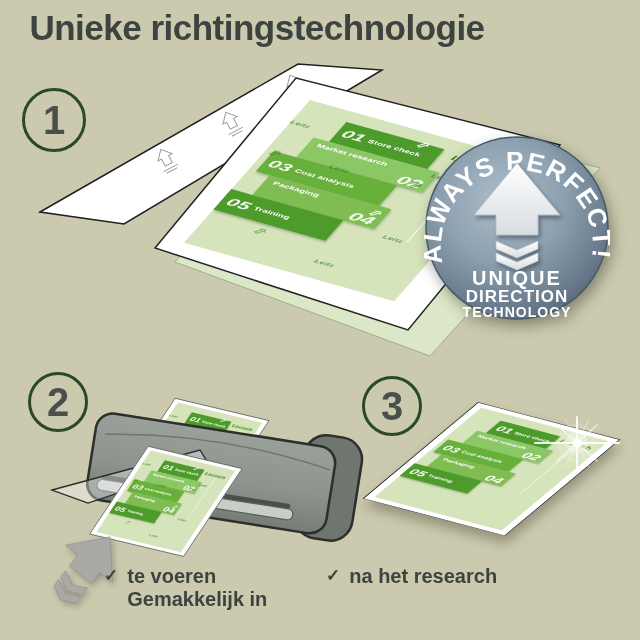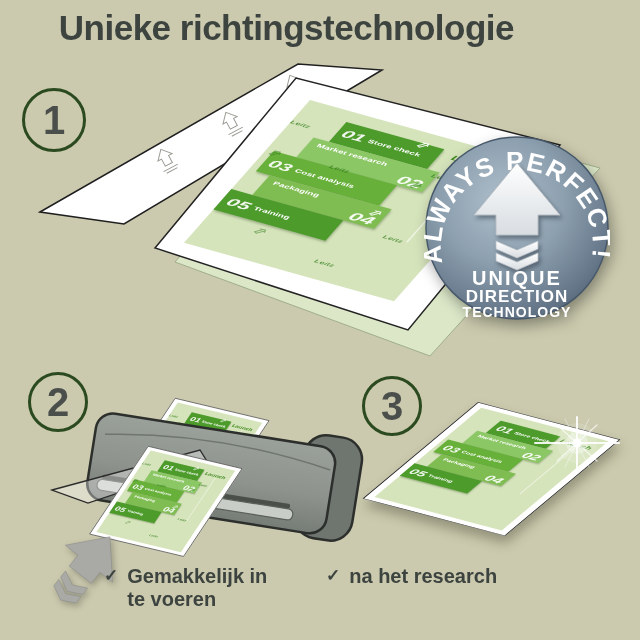--- a/index.html
+++ b/index.html
@@ -1,20 +1,20 @@
 <!DOCTYPE html>
 <html><head>
 <meta charset="utf-8">
 <style>
   html,body{margin:0;padding:0;}
   body{font-family:"Liberation Sans", sans-serif;}
   #stage{position:relative;width:640px;height:640px;background:#cbcaae;overflow:hidden;}
 
   
-  .title{position:absolute;top:8px;left:0;width:514px;text-align:right;
+  .title{position:absolute;top:8px;left:0;width:514px;text-align:center;
          font-size:35px;font-weight:bold;color:#3d4440;letter-spacing:-0.5px;margin:0;}
 
   
   .step-circle{position:absolute;border:3.5px solid #2b4a20;border-radius:50%;
                display:flex;align-items:center;justify-content:center;box-sizing:border-box;}
   .step-circle span{font-size:40px;font-weight:bold;color:#4b4f4b;line-height:1;}
   #circle1{left:22px;top:88px;width:64px;height:64px;}
   #circle2{left:28px;top:372px;width:60px;height:60px;}
   #circle3{left:362px;top:376px;width:60px;height:60px;}
 
@@ -319,22 +319,22 @@
   <div class="step-circle" id="circle2">
     <span>2</span>
   </div>
   <div class="step-circle" id="circle3">
     <span>3</span>
   </div>
 
   <div class="bullet" id="bullet1">
     <span class="check">✓</span>
     <div class="blines">
+      <div>te voeren</div>
       <div>Gemakkelijk in</div>
-      <div>te voeren</div>
     </div>
   </div>
   <div class="bullet" id="bullet2">
     <span class="check">✓</span>
     <div class="blines">
       <div>na het research</div>
     </div>
   </div>
 
 </div>

